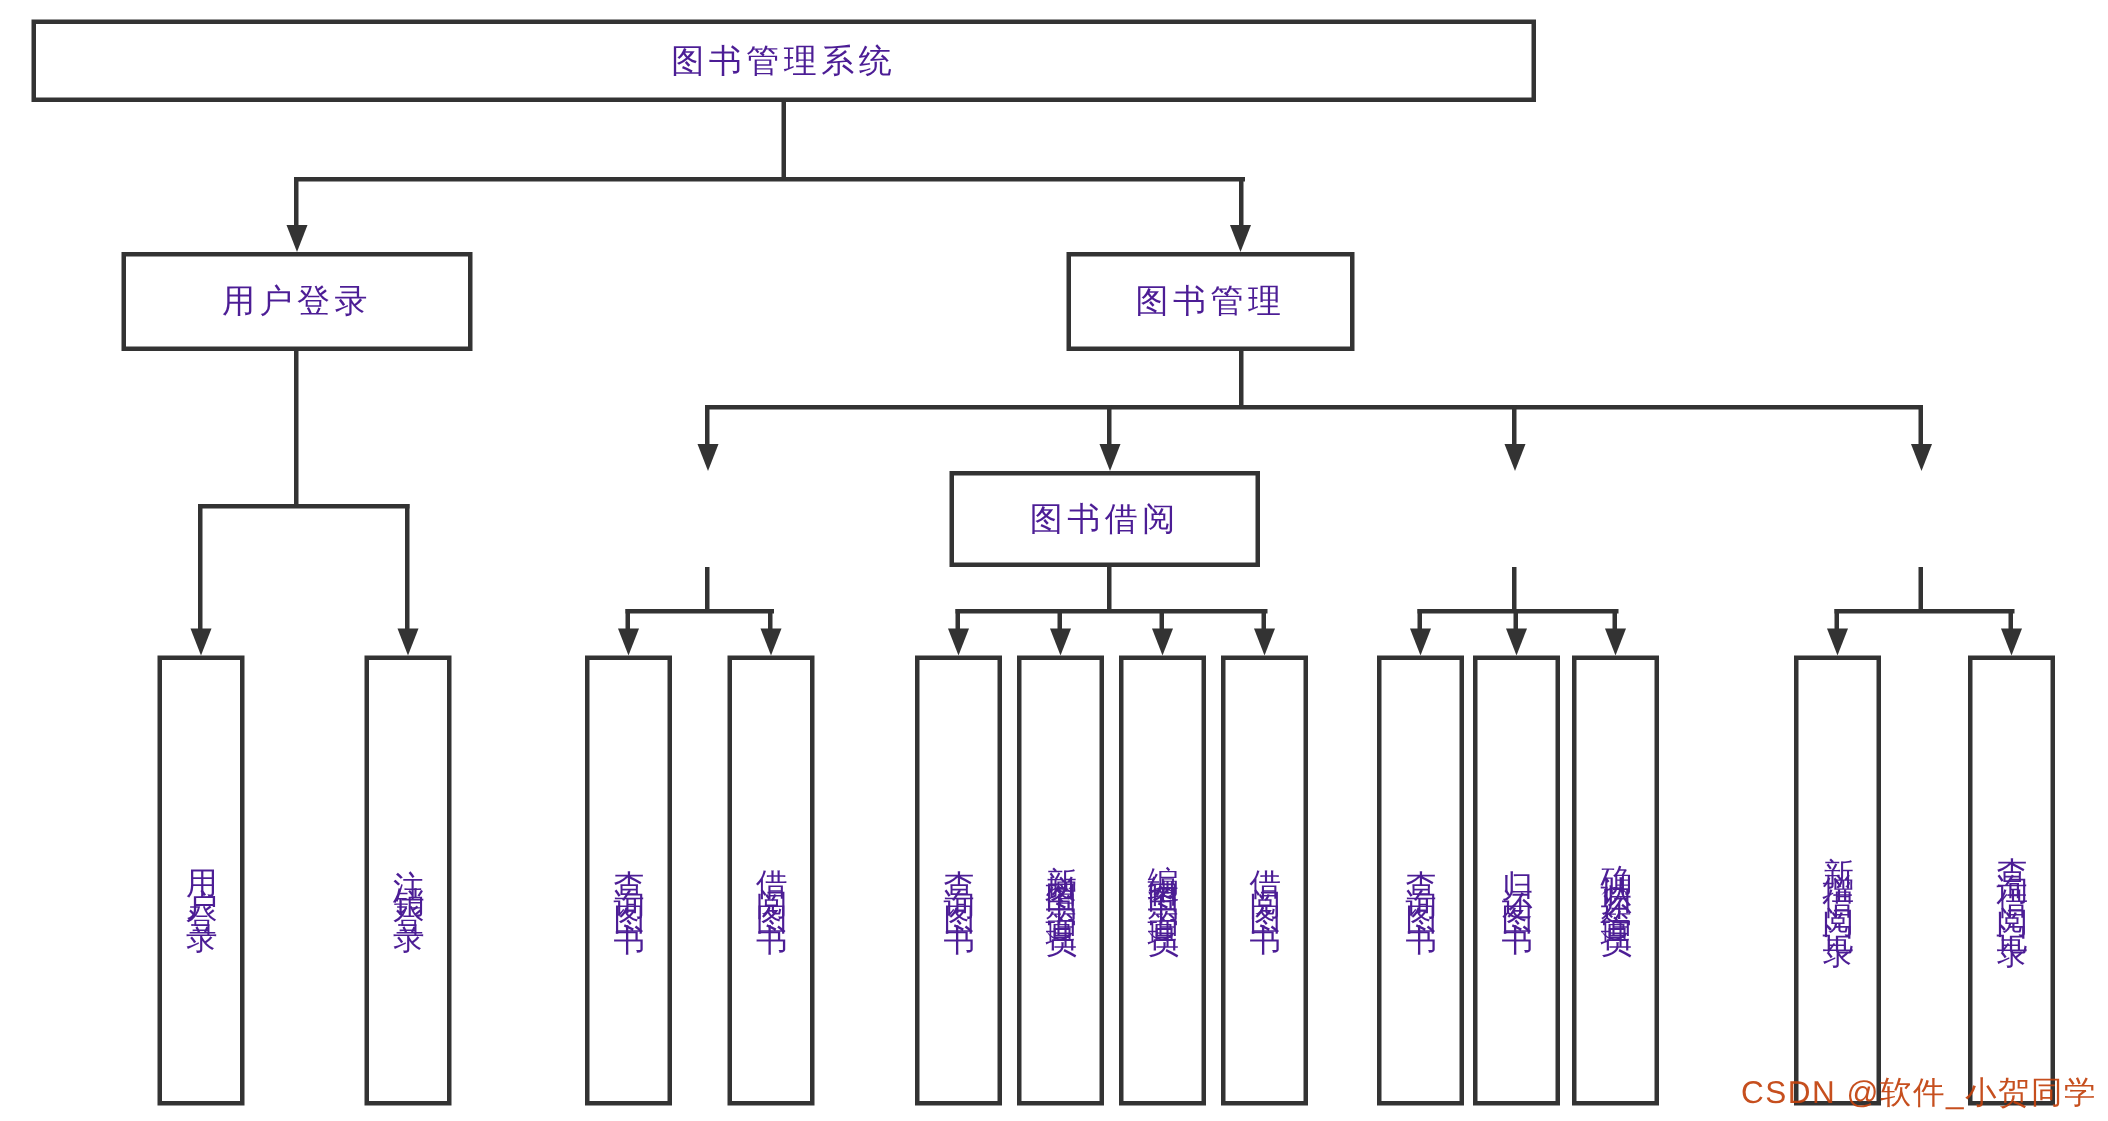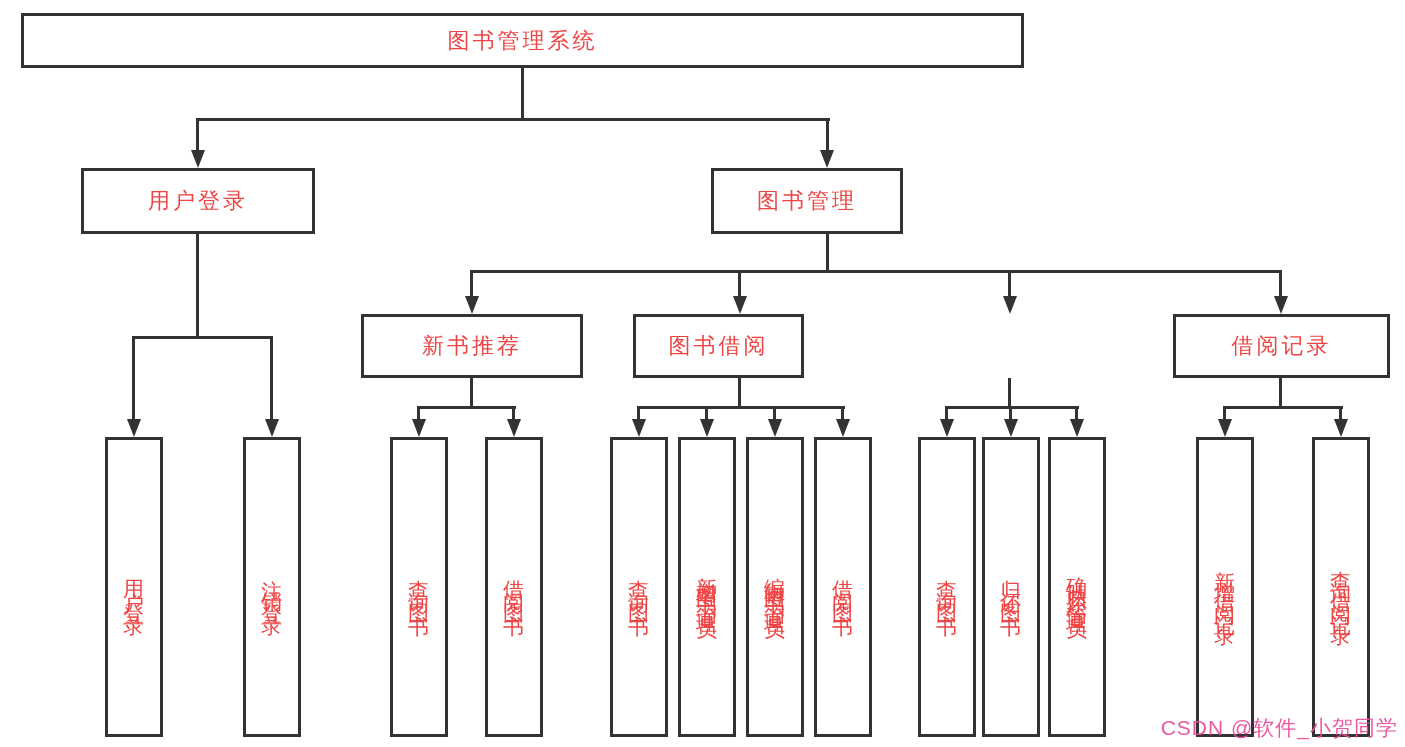--- a/index.html
+++ b/index.html
@@ -4,63 +4,57 @@
 <style>
   html,body{margin:0;padding:0;background:#ffffff;}
   .canvas{
     position:relative;width:1405px;height:747px;background:#ffffff;overflow:hidden;
     font-family:"Liberation Sans",sans-serif;color:#111;
   }
   .box{
     position:absolute;box-sizing:border-box;background:#fff;border:3px solid #333;
     display:flex;align-items:center;justify-content:center;
   }
-  .box .lbl{font-size:22px;letter-spacing:3px;color:#ef4444;white-space:nowrap;}
+  .box .lbl{font-size:22px;letter-spacing:3px;color:#4c1d95;white-space:nowrap;}
   .leaf .lbl{
     writing-mode:vertical-rl;text-orientation:mixed;white-space:normal;
     font-size:21px;letter-spacing:12px;line-height:1;
   }
   .leaf.sp6 .lbl{letter-spacing:11px;}
   .leaf.sp9 .lbl{letter-spacing:6px;}
   .vl{position:absolute;width:3px;background:#333;}
   .hl{position:absolute;height:3px;background:#333;}
   .arrow{
     position:absolute;width:0;height:0;
     border-left:7px solid transparent;border-right:7px solid transparent;
     border-top:18px solid #333;
   }
   .watermark{
-    position:absolute;right:7px;bottom:5px;font-size:21px;color:#ec4899;
+    position:absolute;right:7px;bottom:5px;font-size:21px;color:#c2410c;
     letter-spacing:1px;opacity:.92;white-space:nowrap;
   }
 </style>
 </head>
 <body>
 
 <div class="canvas">
 
   <div class="box" style="left:21px;top:13px;width:1003px;height:55px">
     <span class="lbl">图书管理系统</span>
   </div>
 
   <div class="box" style="left:81px;top:168px;width:234px;height:66px">
     <span class="lbl">用户登录</span>
   </div>
   <div class="box" style="left:711px;top:168px;width:192px;height:66px">
     <span class="lbl">图书管理</span>
   </div>
 
-  <div class="box" style="left:361px;top:314px;width:222px;height:64px">
-    <span class="lbl">新书推荐</span>
-  </div>
-  <div class="box" style="left:633px;top:314px;width:171px;height:64px">
+  <div class="box" style="left:633px;top:314px;width:207px;height:64px">
     <span class="lbl">图书借阅</span>
-  </div>
-  <div class="box" style="left:1173px;top:314px;width:217px;height:64px">
-    <span class="lbl">借阅记录</span>
   </div>
 
   <div class="box leaf" style="left:105px;top:437px;width:58px;height:300px">
     <span class="lbl">用户登录</span>
   </div>
   <div class="box leaf" style="left:243px;top:437px;width:58px;height:300px">
     <span class="lbl">注销登录</span>
   </div>
 
   <div class="box leaf" style="left:390px;top:437px;width:58px;height:300px">

